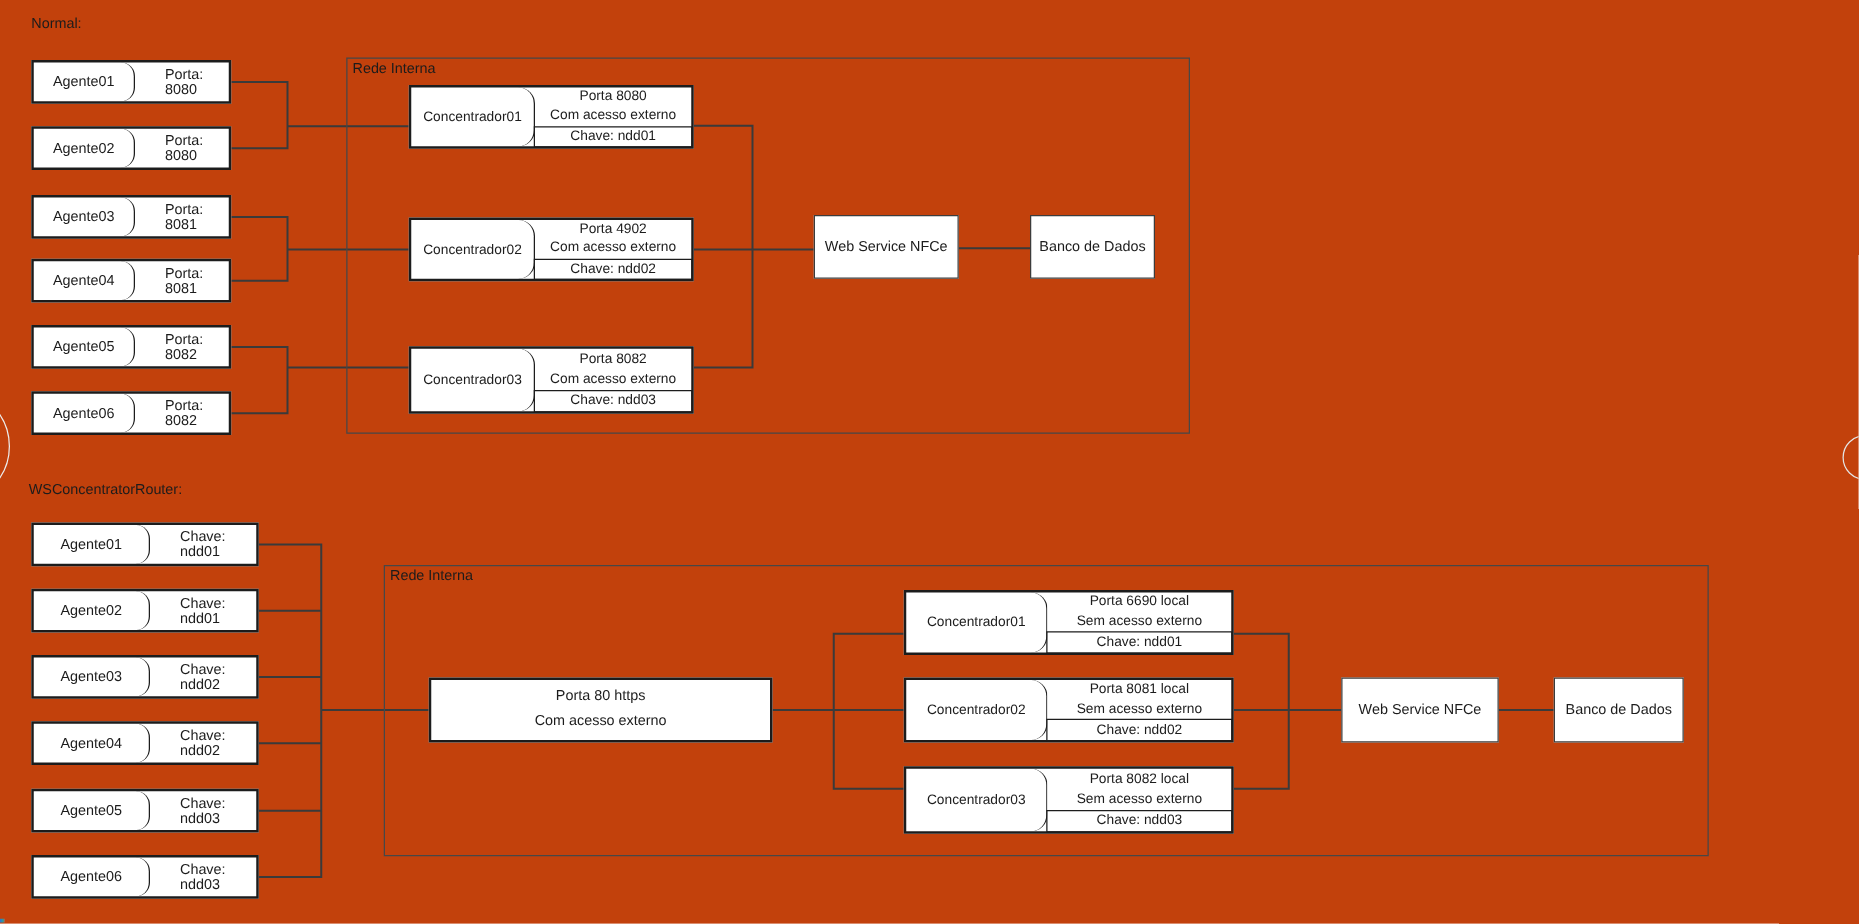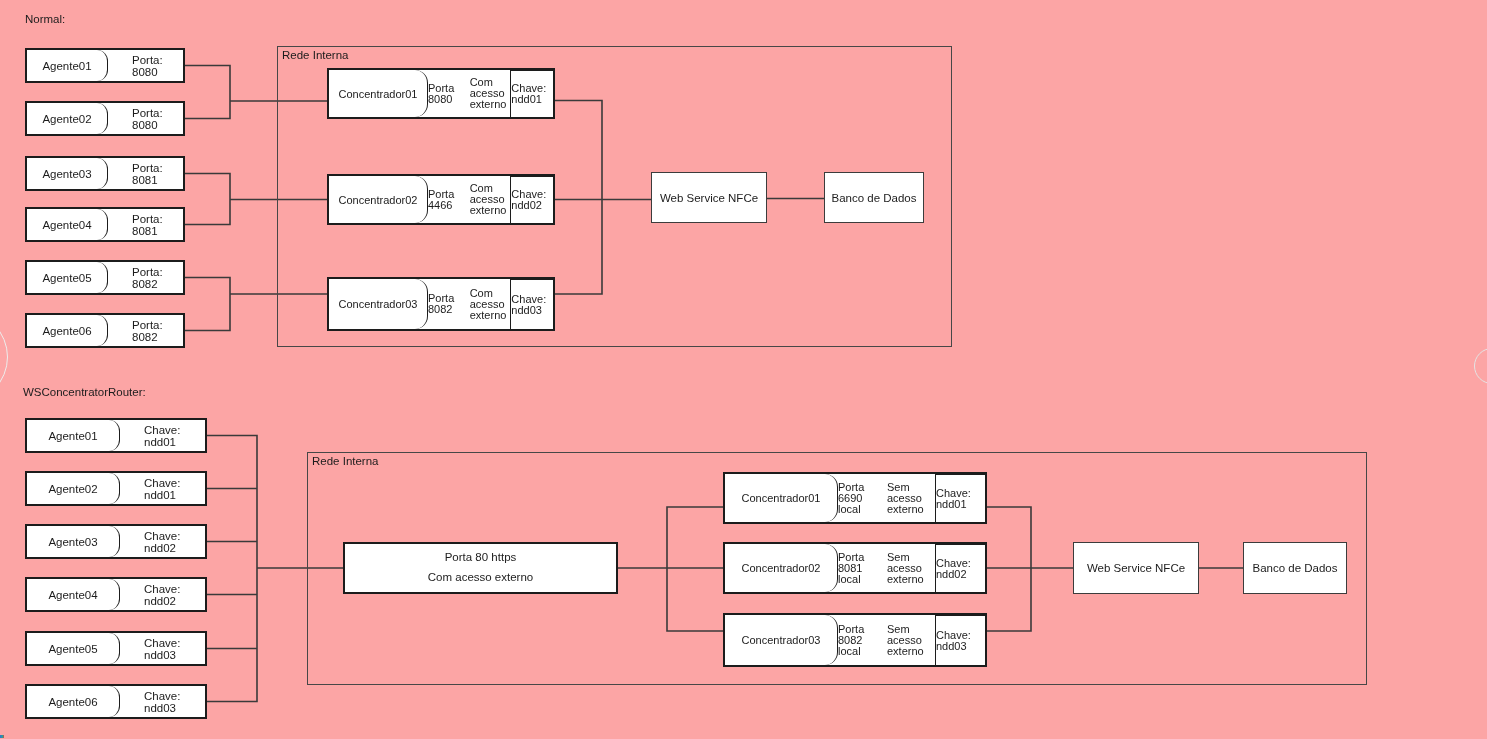--- a/index.html
+++ b/index.html
@@ -1,28 +1,28 @@
 <!DOCTYPE html>
 <html><head>
 <meta charset="utf-8">
 <style>
   html,body{margin:0;padding:0;background:#ffffff;}
-  .canvas{position:relative;width:1487px;height:739px;background:#fca5a5;overflow:hidden;
+  .canvas{position:relative;width:1487px;height:739px;background:#c2410c;overflow:hidden;
           font-family:"Liberation Sans",sans-serif;color:#1c1c1c;}
   .abs{position:absolute;box-sizing:border-box;}
   svg.wires{position:absolute;left:0;top:0;z-index:1;}
   .section-label{font-size:11.5px;z-index:3;}
   .net-box{border:1.5px solid #474747;background:transparent;z-index:2;}
   .net-label{position:absolute;left:4px;top:2px;font-size:11.5px;white-space:nowrap;}
   .agent-box{display:flex;border:2.5px solid #1c1c1c;background:#ffffff;z-index:3;font-size:11.5px;}
   .agent-name{display:flex;align-items:center;justify-content:center;border-right:1.5px solid #1c1c1c;border-radius:11px;}
   .agent-info{flex:1;display:flex;align-items:center;justify-content:center;margin-left:24px;}
   .conc-box{display:flex;border:2.5px solid #1c1c1c;background:#ffffff;z-index:3;font-size:11px;}
   .conc-name{display:flex;align-items:center;justify-content:center;border-right:1.5px solid #1c1c1c;border-radius:13px;}
-  .conc-rows{flex:1;display:flex;flex-direction:row;}
+  .conc-rows{flex:1;display:flex;flex-direction:column;}
   .conc-row{flex:1;display:flex;align-items:center;justify-content:center;line-height:1;}
   .chave-row{border:1.5px solid #1c1c1c;margin:0 -1px -1px -1px;}
   .router-rows{flex:1;display:flex;flex-direction:column;justify-content:space-around;padding:4px 0;}
   .plain-box{border:1.5px solid #3c3c3c;background:#ffffff;display:flex;align-items:center;
              justify-content:center;font-size:11.5px;z-index:3;}
   .nav-circle{border-radius:50%;background:transparent;z-index:4;}
   .nav-prev{left:-84px;top:311px;width:92px;height:92px;border:1.5px solid #ededed;}
   .nav-next{left:1474px;top:348px;width:36px;height:36px;border:1.5px solid #e4e4e4;}
   .favicon-frag{left:0;top:735px;width:4px;height:3px;z-index:5;
                 background:linear-gradient(90deg,#2f6fd8 0%,#2aa198 60%,#c94f3d 100%);}
@@ -83,21 +83,21 @@
     <div class="conc-name" style="width:98px;">Concentrador01</div>
     <div class="conc-rows">
       <div class="conc-row">Porta 8080</div>
       <div class="conc-row">Com acesso externo</div>
       <div class="conc-row chave-row">Chave: ndd01</div>
     </div>
   </div>
   <div class="abs conc-box" style="left:327px;top:174px;width:228px;height:51px;">
     <div class="conc-name" style="width:98px;">Concentrador02</div>
     <div class="conc-rows">
-      <div class="conc-row">Porta 4466</div>
+      <div class="conc-row">Porta 4902</div>
       <div class="conc-row">Com acesso externo</div>
       <div class="conc-row chave-row">Chave: ndd02</div>
     </div>
   </div>
   <div class="abs conc-box" style="left:327px;top:277px;width:228px;height:54px;">
     <div class="conc-name" style="width:98px;">Concentrador03</div>
     <div class="conc-rows">
       <div class="conc-row">Porta 8082</div>
       <div class="conc-row">Com acesso externo</div>
       <div class="conc-row chave-row">Chave: ndd03</div>

